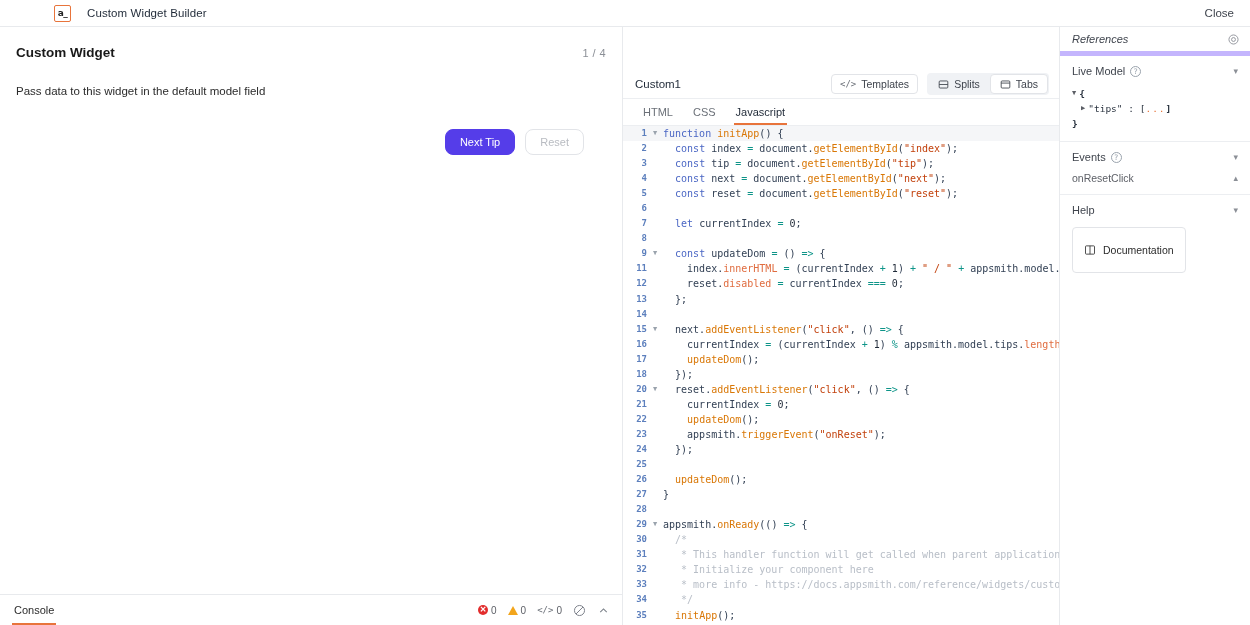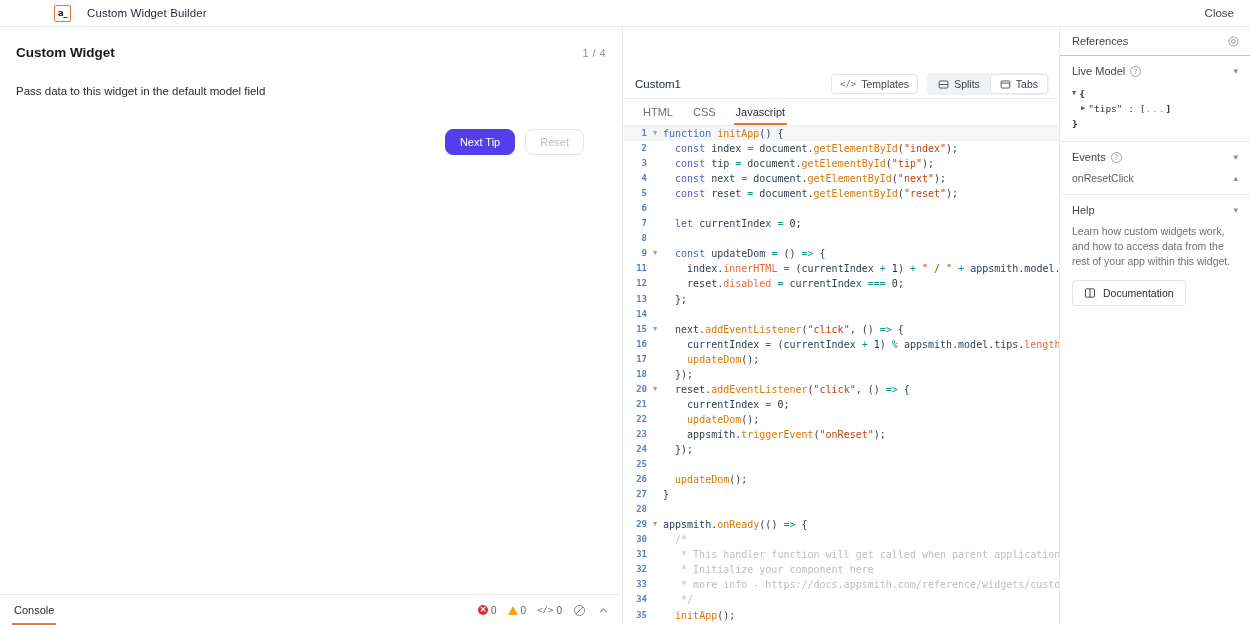--- a/index.html
+++ b/index.html
@@ -168,21 +168,21 @@
   .t-plain { color: #334155; }
   .t-com { color: #b8bec7; }
 
   
   .ref-col {
     width: 190px; min-width: 190px; background: #fff;
     display: flex; flex-direction: column;
   }
   .ref-head {
     height: 29px; min-height: 29px; display: flex; align-items: center;
-    padding: 0 10px 0 12px; border-bottom: 1px solid #c4b5fd;
+    padding: 0 10px 0 12px; border-bottom: 5px solid #c4b5fd; font-style: italic;
   }
   .ref-title { font-size: 11px; color: #3f444d; }
   .ref-head-spacer { flex: 1; }
   .ref-section { border-bottom: 1px solid #eceef1; padding: 9px 12px 10px 12px; }
   .ref-section-head {
     display: flex; align-items: center; gap: 5px;
     font-size: 11px; color: #3f444d;
   }
   .ref-section-head .grow { flex: 1; }
   .q-icon {
@@ -206,21 +206,21 @@
     font-size: 10.5px; color: #5c5f66; margin-top: 9px;
     display: flex; align-items: center;
   }
   .ref-event .grow { flex: 1; }
   .help-text {
     margin-top: 8px; font-size: 10.5px; color: #6b7078; line-height: 15px;
   }
   .doc-btn {
     margin-top: 11px; display: inline-flex; align-items: center; gap: 7px;
     border: 1px solid #e2e4e8; border-radius: 4px;
-    padding: 6px 11px; font-size: 10.5px; color: #2b2b2b;
+    padding: 16px 11px; font-size: 10.5px; color: #2b2b2b;
     background: #fff; cursor: pointer;
   }
   svg { display: block; }
 </style>
 </head>
 <body>
 
 <div class="app">
 
   <div class="topbar">
@@ -399,21 +399,20 @@
           <span class="chev">▴</span>
         </div>
       </div>
 
       <div class="ref-section" style="border-bottom:none">
         <div class="ref-section-head">
           <span>Help</span>
           <span class="grow"></span>
           <span class="chev">▾</span>
         </div>
-        <div class="help-text">Learn how custom widgets work, and how to access data from the rest of your app within this widget.</div>
         <button class="doc-btn">
           <svg width="12" height="12" viewBox="0 0 16 16" fill="none" stroke="#2b2b2b" stroke-width="1.1">
             <rect x="2" y="2.5" width="12" height="11" rx="1"></rect>
               <line x1="8" y1="2.5" x2="8" y2="13.5"></line>
           </svg>
           <span>Documentation</span>
         </button>
       </div>
     </div>
 

